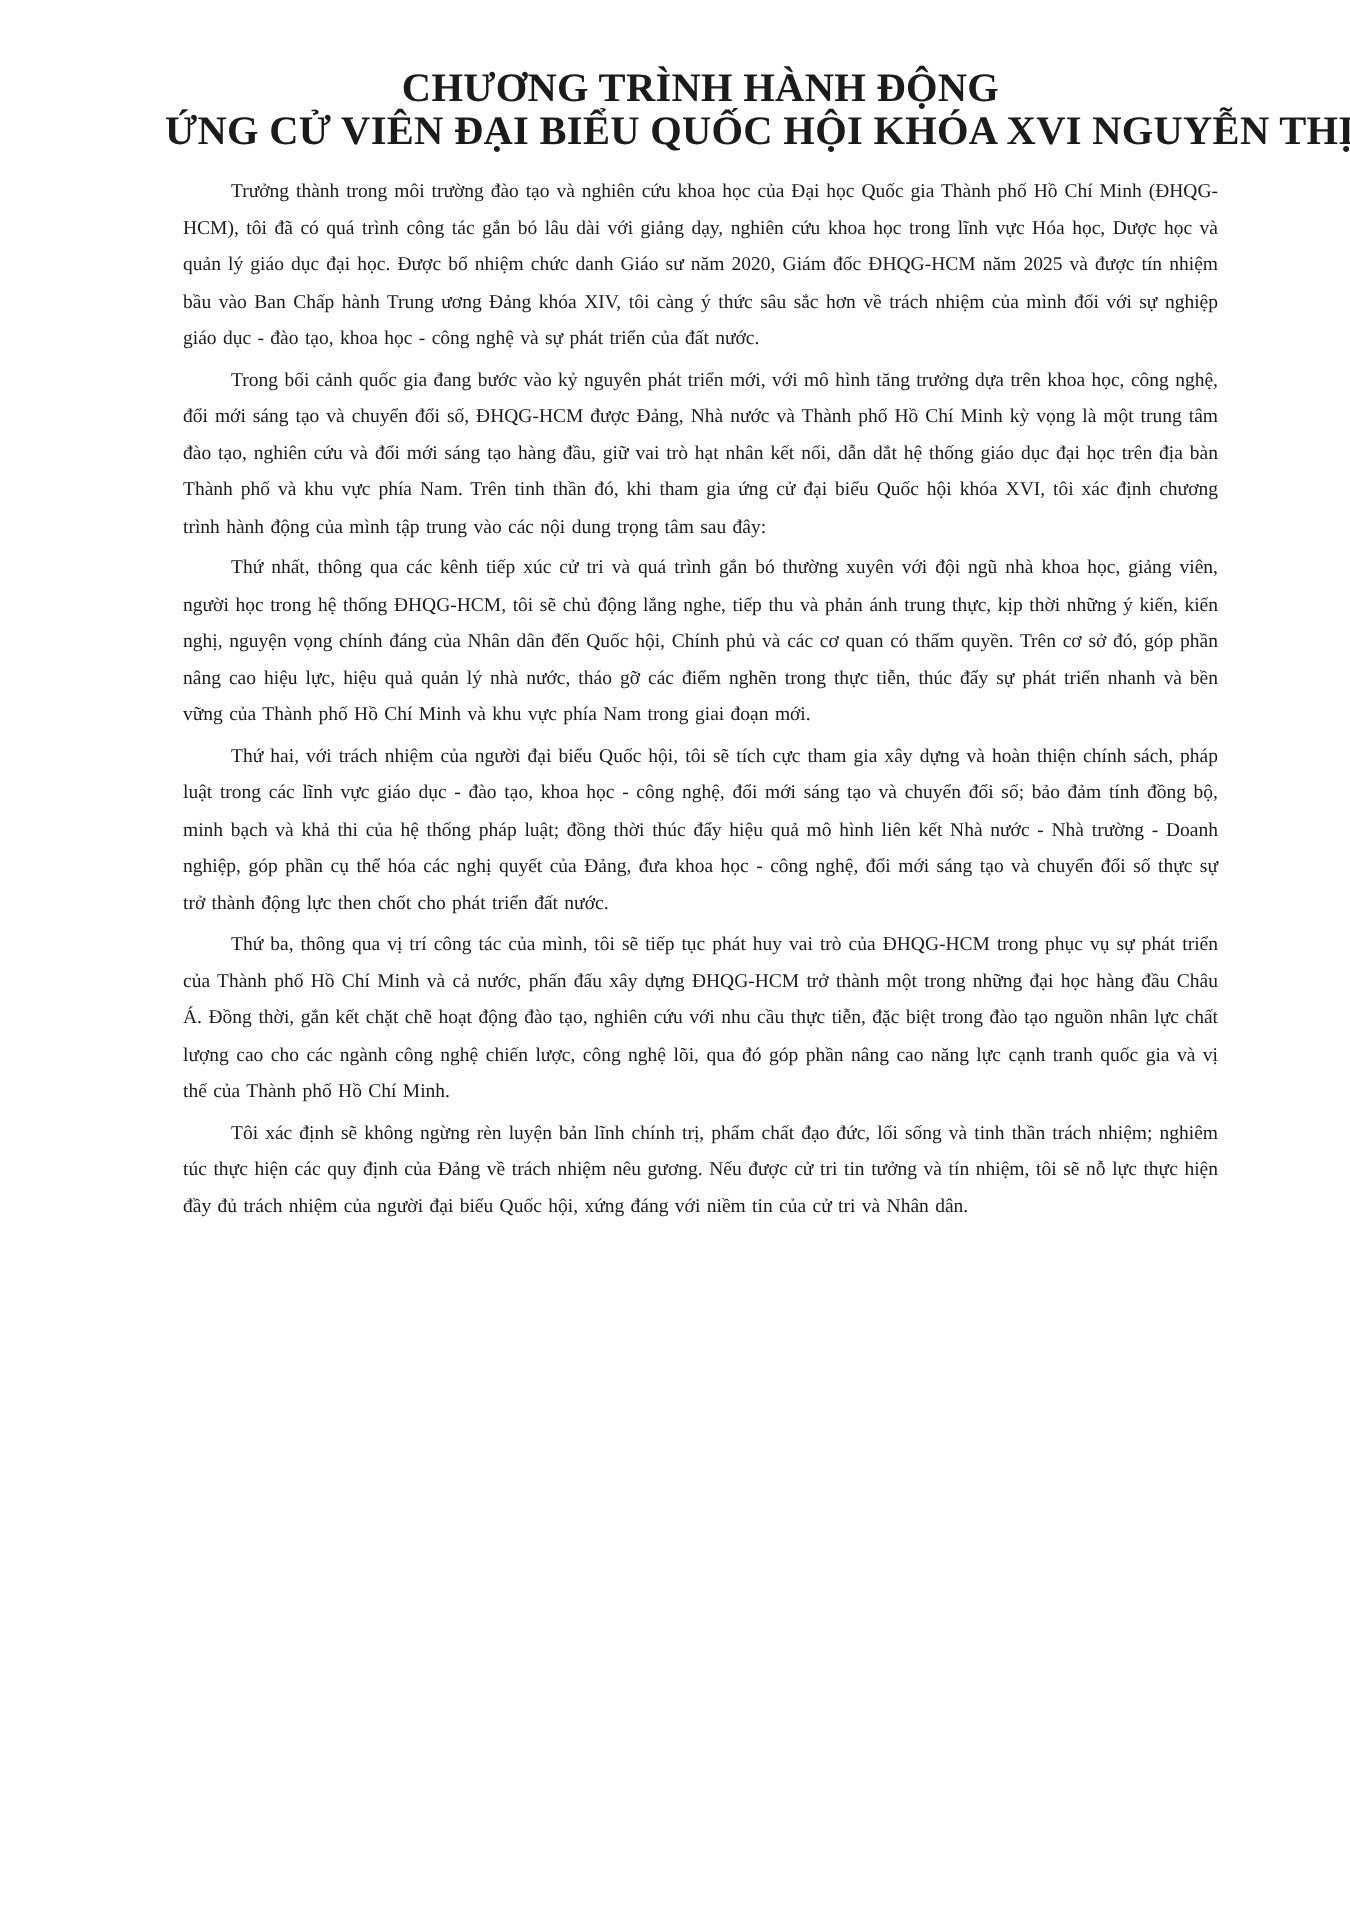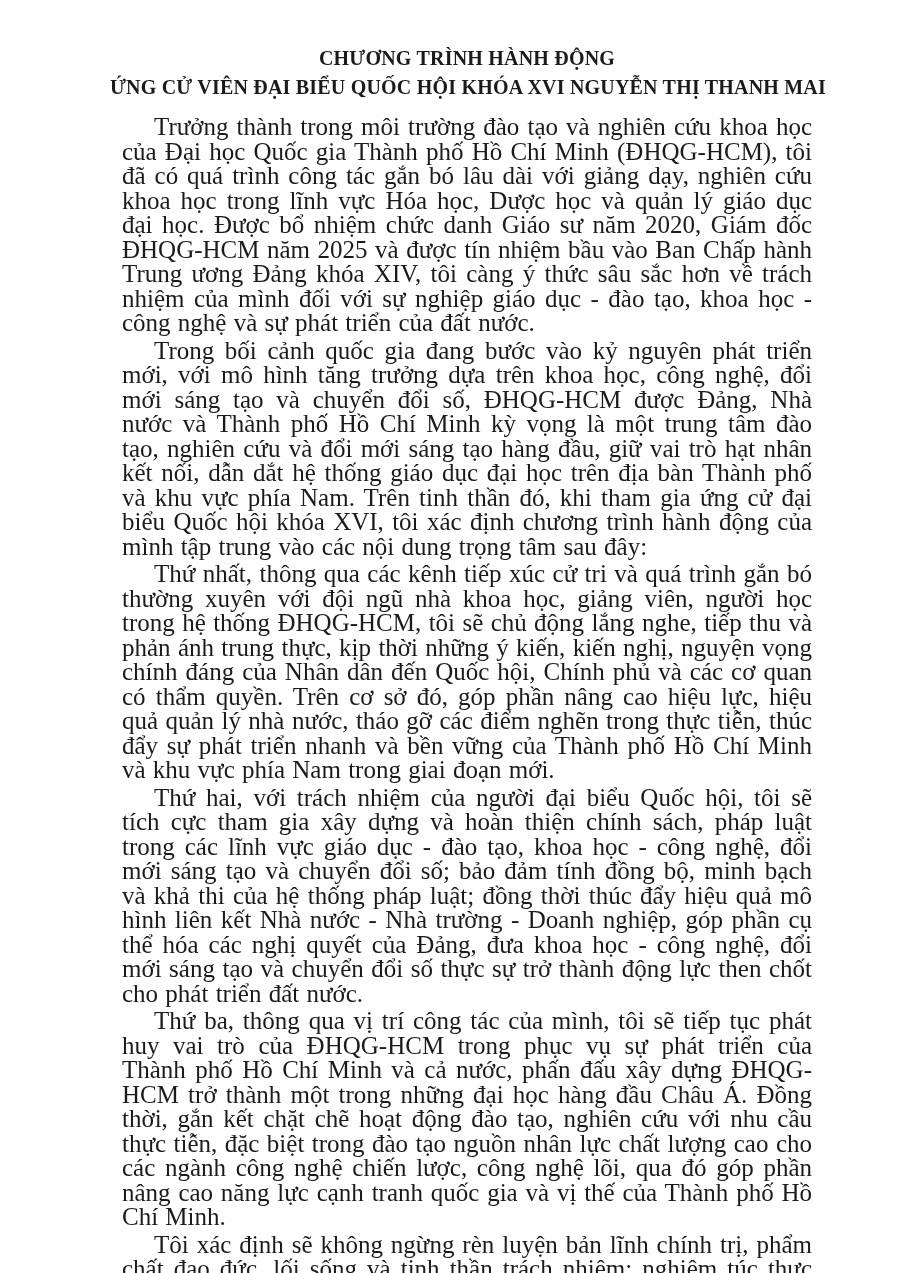--- a/index.html
+++ b/index.html
@@ -17,32 +17,32 @@
     color: #1b1b1b;
     box-sizing: border-box;
   }
   .content {
     box-sizing: border-box;
     padding: 44px 88px 0 122px; 
   }
   .doc-title {
     text-align: center;
     font-weight: bold;
-    font-size: 20px;
+    font-size: 27px;
     line-height: 29px;
     letter-spacing: 0.2px;
     margin: 0 -12px 13px -12px; 
     white-space: nowrap;
   }
   .doc-title .t-line {
     display: block;
   }
   .body-text p {
     margin: 0 0 3px 0;
-    font-size: 25px;
+    font-size: 13px;
     line-height: 24.5px;
     text-align: justify;
     text-indent: 32px;
     word-spacing: 1px;
   }
   .body-text p b {
     font-weight: normal;
   }
 </style>
 </head>

